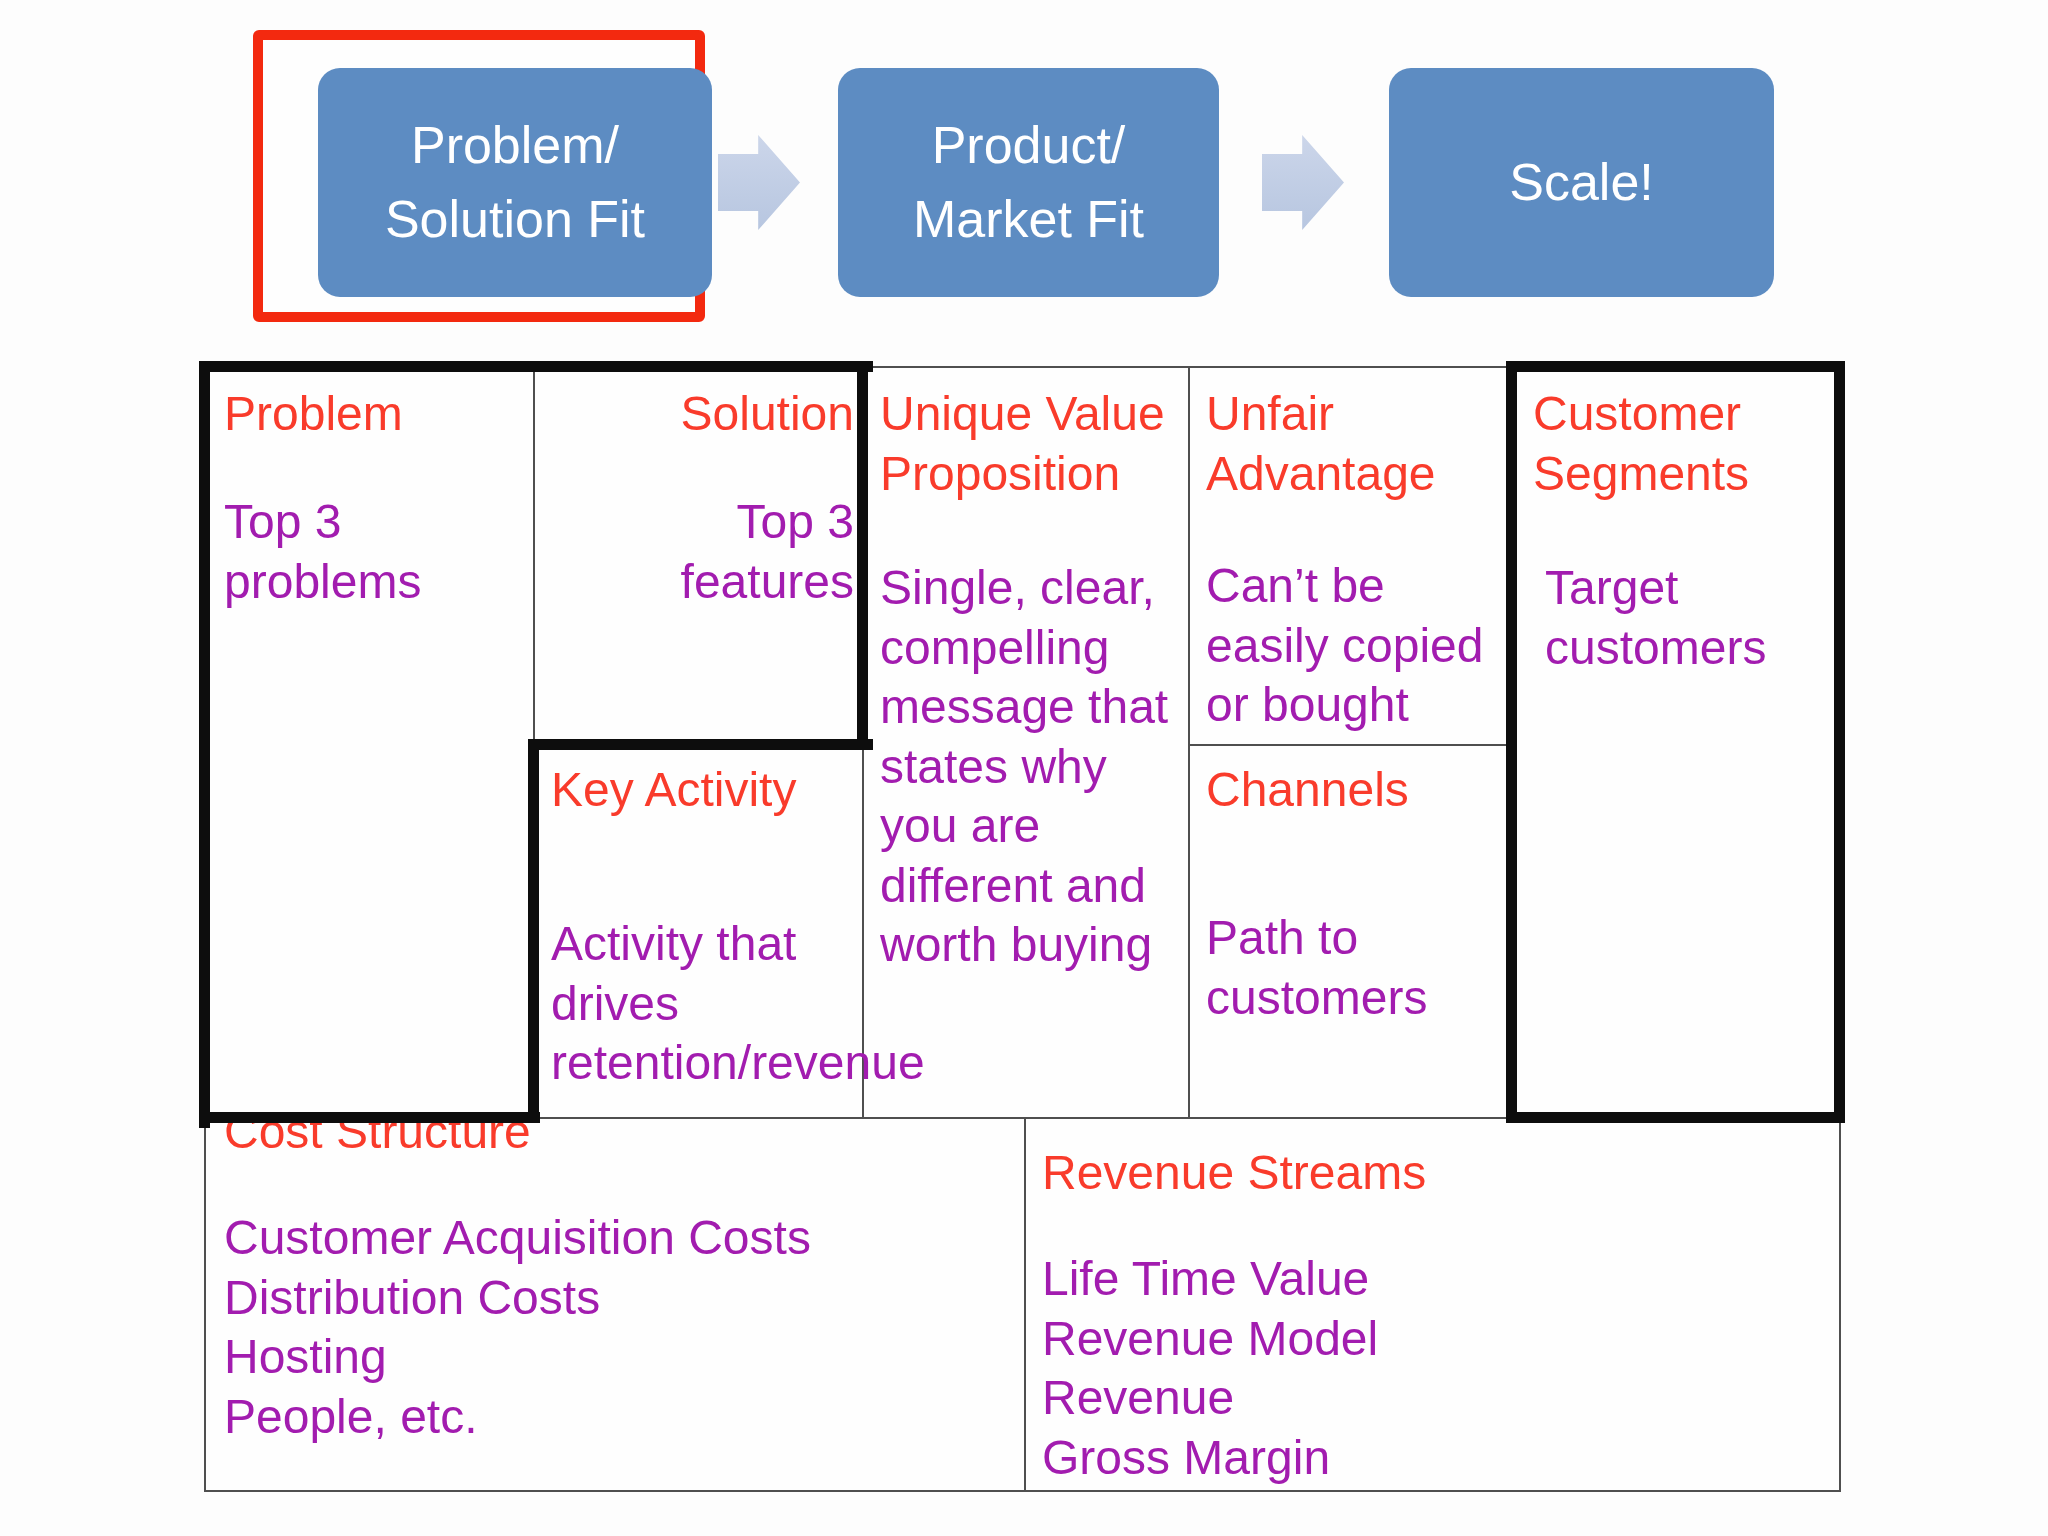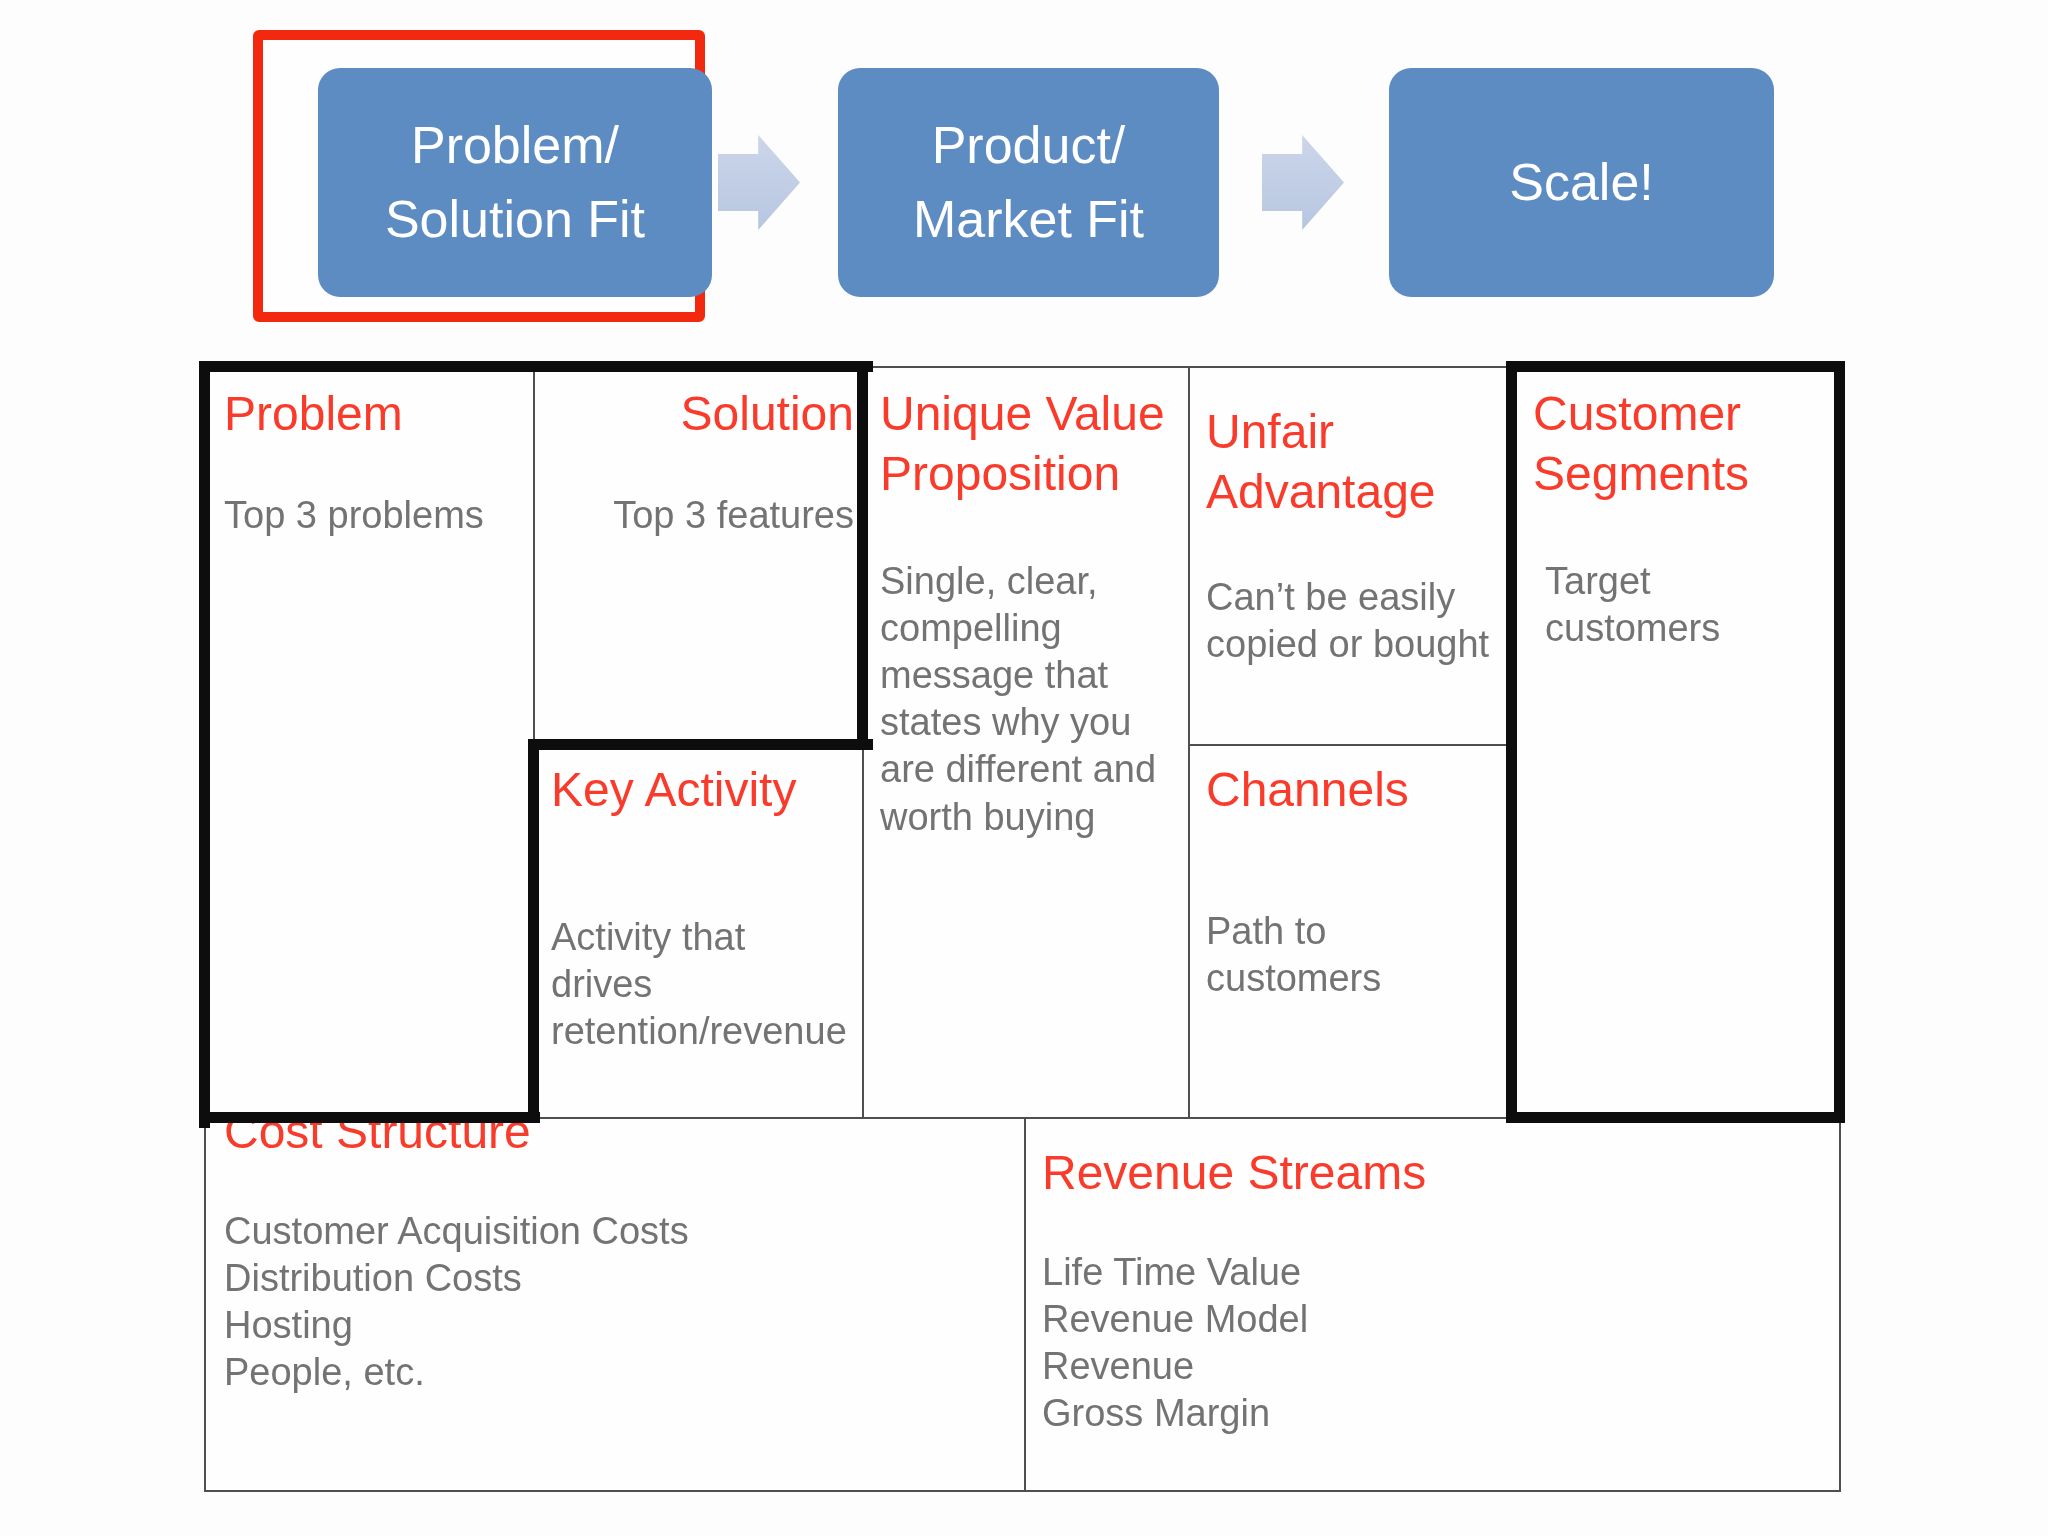--- a/index.html
+++ b/index.html
@@ -85,35 +85,35 @@
     border: 11px solid #0d0d0d;
     box-sizing: border-box;
     background: transparent;
   }
 
   .cell { position: absolute; box-sizing: border-box; padding: 16px 8px 0 18px; }
   .c-problem  { left: 0;      top: 0;     width: 327px; height: 749px; }
   .c-solution { left: 327px;  top: 0;     width: 329px; height: 376px; text-align: right; }
   .c-keyact   { left: 327px;  top: 376px; width: 329px; height: 373px; }
   .c-uvp      { left: 656px;  top: 0;     width: 326px; height: 749px; }
-  .c-unfair   { left: 982px;  top: 18px;     width: 323px; height: 376px; }
+  .c-unfair   { left: 982px;  top: 0;     width: 323px; height: 376px; }
   .c-channels { left: 982px;  top: 376px; width: 323px; height: 373px; }
   .c-custseg  { left: 1305px; top: 0;     width: 328px; height: 749px; padding-left: 22px; }
   .c-cost     { left: 0;      top: 708px; width: 818px; height: 373px; padding-top: 26px; }
   .c-revenue  { left: 818px;  top: 749px; width: 815px; height: 373px; padding-top: 26px; }
 
   .cell-title {
     font-size: 48px;
     line-height: 1.25;
     color: #f93b2b;
   }
   .cell-body {
-    font-size: 38px;
+    font-size: 48px;
     line-height: 1.24;
-    color: #737373;
+    color: #a21caf;
   }
   .c-problem  .cell-body { margin-top: 48px; }
   .c-solution .cell-body { margin-top: 48px; padding-left: 14px; }
   .c-keyact   .cell-body { margin-top: 94px; }
   .c-uvp      .cell-body { margin-top: 54px; }
   .c-unfair   .cell-body { margin-top: 52px; }
   .c-channels .cell-body { margin-top: 88px; }
   .c-custseg  .cell-body { margin-top: 54px; padding-left: 12px; }
   .c-cost     .cell-body { margin-top: 46px; }
   .c-revenue  .cell-body { margin-top: 46px; }

